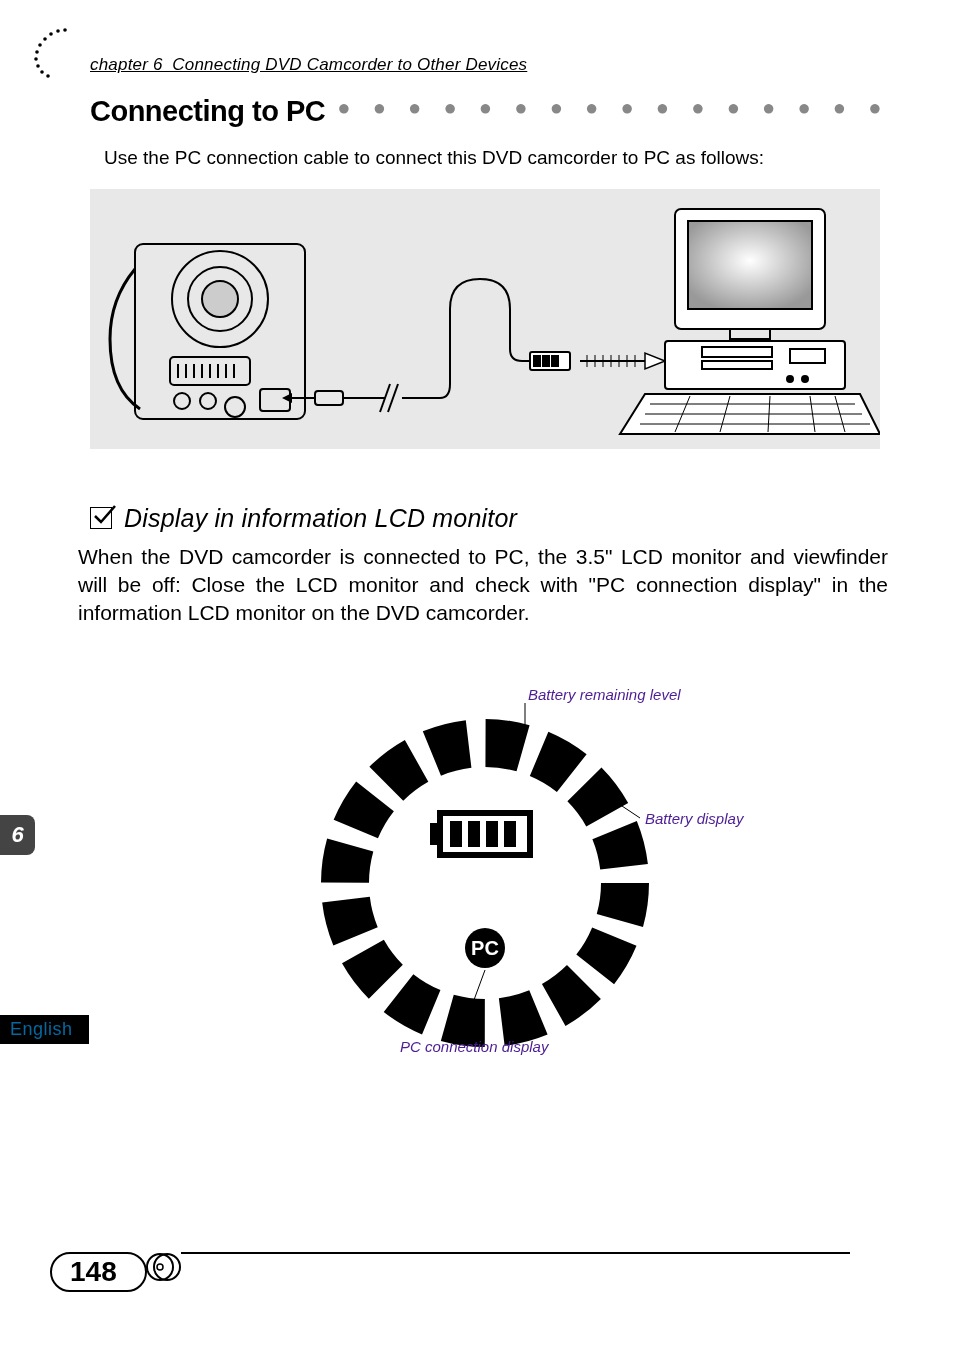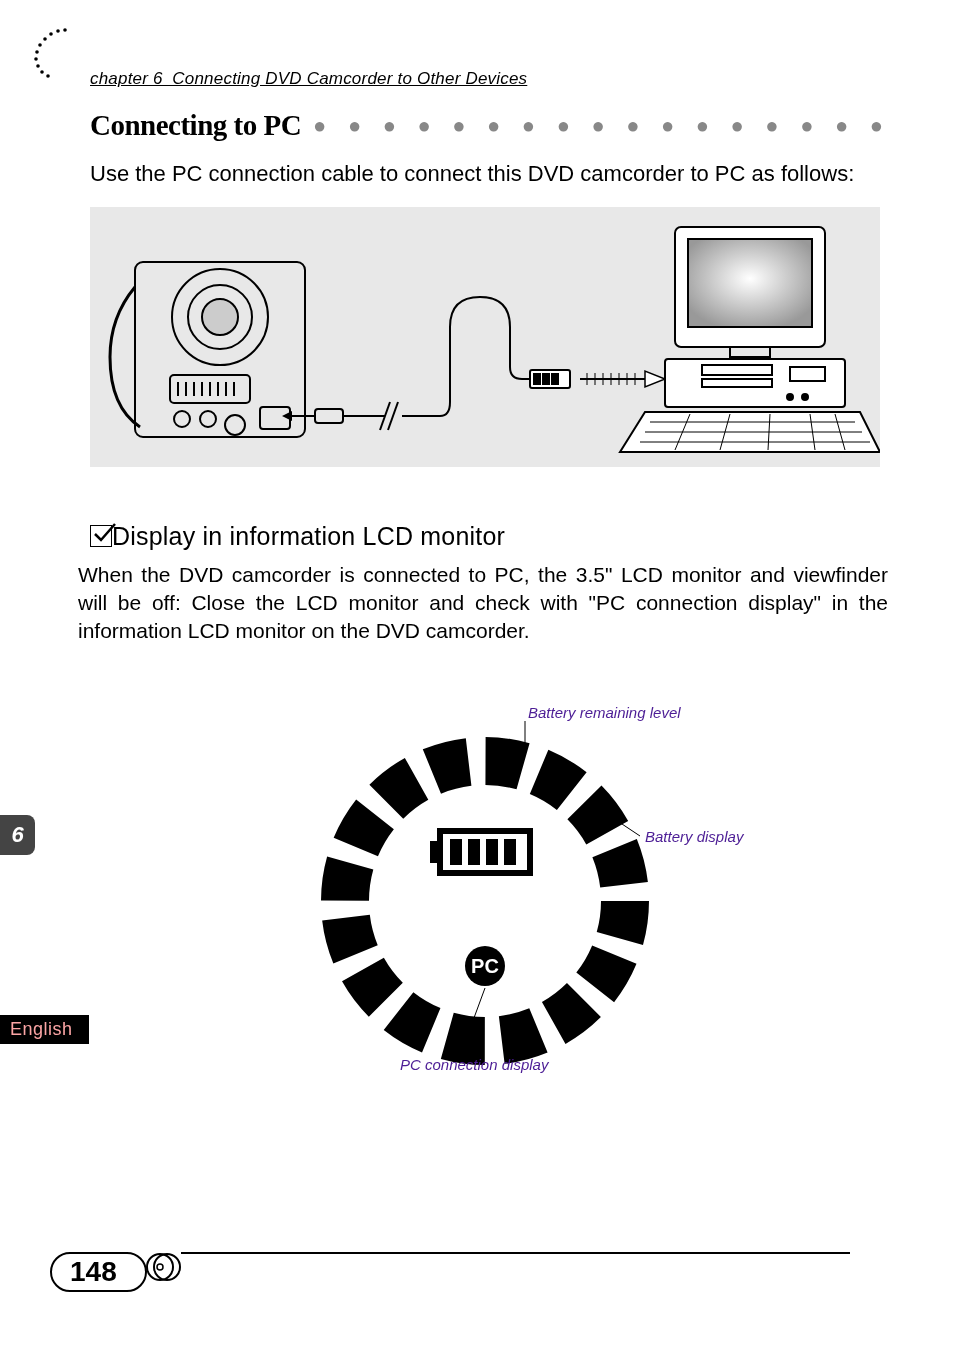--- a/index.html
+++ b/index.html
@@ -10,78 +10,78 @@
     font-family: Arial, Helvetica, sans-serif;
     color: #000;
     width: 954px;
     height: 1352px;
     position: relative;
   }
   .page {
     position: relative;
     width: 954px;
     height: 1352px;
-    padding: 44px 60px 30px 50px;
+    padding: 30px 60px 30px 50px;
   }
   .dotted-corner {
     position: absolute;
     top: 25px;
     left: 20px;
     width: 60px;
     height: 60px;
   }
   .chapter-header {
     margin-left: 40px;
     margin-top: 25px;
     font-style: italic;
     font-size: 17px;
     text-decoration: underline;
     letter-spacing: 0.2px;
   }
   .main-title-row {
     display: flex;
-    align-items: center;
     margin-top: 20px;
     margin-left: 40px;
-    font-family: Liberation Serif, serif;
   }
   .main-title {
     font-weight: 900;
     font-size: 29px;
     letter-spacing: -0.5px;
     white-space: nowrap;
   }
   .dot-leader {
     flex: 1;
     margin-left: 12px;
     overflow: hidden;
     font-size: 22px;
     color: #888;
     letter-spacing: 8px;
     white-space: nowrap;
   }
   .intro-text {
-    margin-left: 40px;
+    margin-left: 54px;
     margin-top: 18px;
-    font-size: 22px;
+    font-size: 19px;
     line-height: 1.3;
   }
   .diagram-box {
     margin-left: 40px;
     margin-top: 18px;
     width: 790px;
     height: 260px;
     background: #e8e8e8;
     position: relative;
   }
   .subhead-row {
     display: flex;
     align-items: center;
     margin-left: 40px;
     margin-top: 55px;
+    gap: 12px;
+    font-style: italic;
   }
   .checkbox-icon {
     width: 22px;
     height: 22px;
     border: 1.5px solid #000;
     position: relative;
     flex-shrink: 0;
   }
   .checkbox-icon svg { position:absolute; top:-4px; left:0; }
   .subhead {
@@ -124,21 +124,21 @@
     justify-content: center;
     font-size: 22px;
     font-style: italic;
     font-weight: bold;
   }
   .english-tab {
     position: absolute;
     left: 0;
     top: 1015px;
     background: #000;
-    color: #fca5a5;
+    color: #0369a1;
     font-size: 18px;
     padding: 4px 16px 4px 10px;
     letter-spacing: 0.5px;
   }
   .footer {
     position: absolute;
     left: 50px;
     bottom: 60px;
     display: flex;
     width: 800px;

